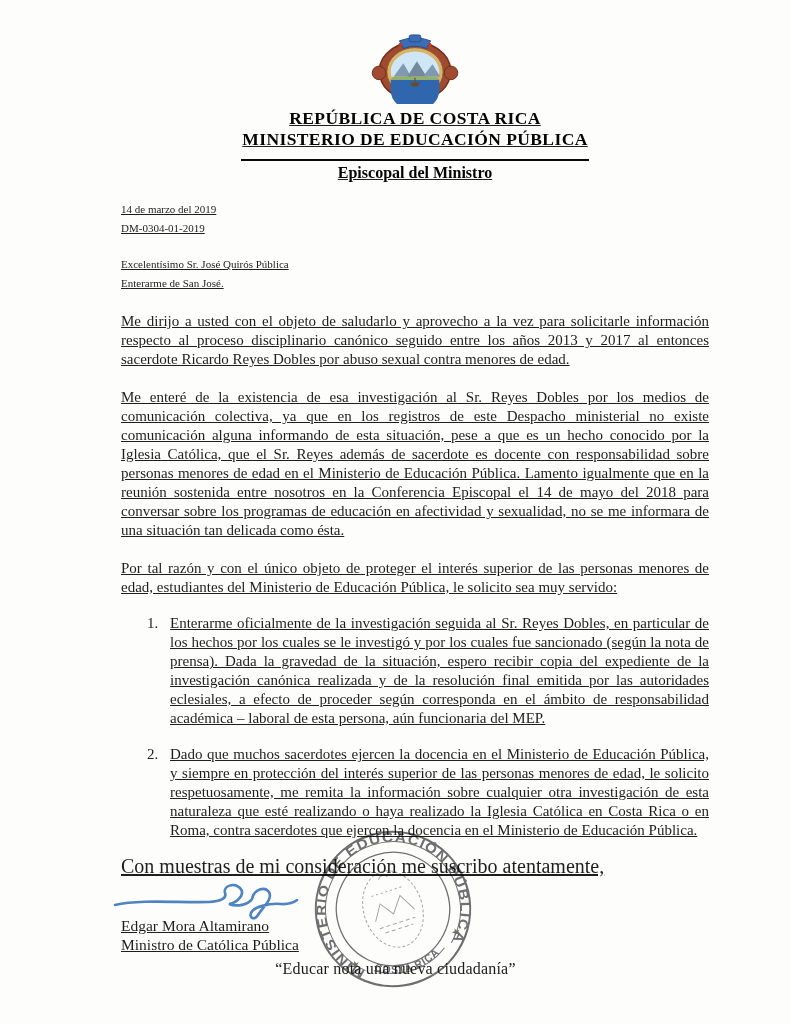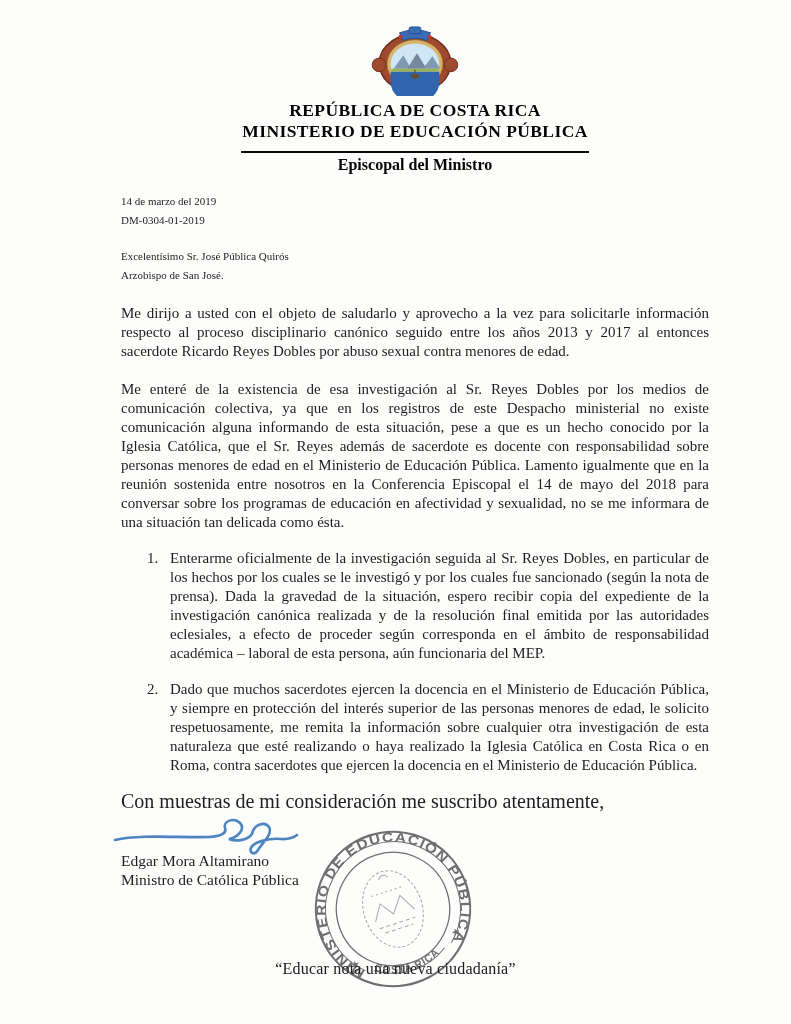--- a/index.html
+++ b/index.html
@@ -1,21 +1,21 @@
 <!DOCTYPE html>
 <html><head>
 <meta charset="utf-8">
 <style>
   html,body{margin:0;padding:0;background:#e8e8e8;}
   .page{
     position:relative;width:791px;height:1024px;margin:0 auto;
     background:#fdfdfc;overflow:hidden;
     font-family:"Liberation Serif", serif;color:#1e1e1e;
   }
-  .content{position:absolute;left:121px;top:0;width:588px;}
+  .content{position:absolute;left:121px;top:8px;width:588px;text-decoration:underline;}
   .center{text-align:center;}
   .crest{display:block;margin:26px auto 4px;}
   .h-line{font-weight:bold;font-size:17.5px;line-height:21px;letter-spacing:.4px;color:#050505;}
   .rule{width:348px;border:none;border-top:2.5px solid #0a0a0a;margin:9px auto 2px;}
   .office{font-weight:bold;font-size:16px;line-height:20px;margin-top:2px;color:#050505;}
   .block{margin-top:17px;}
   .line{font-size:11px;line-height:19px;}
   p.body{font-size:15px;line-height:19px;text-align:justify;margin:19px 0 0 0;}
   .list{margin-top:17px;}
   .li{position:relative;margin-left:26px;padding-left:23px;font-size:15px;line-height:19px;text-align:justify;}
@@ -60,26 +60,27 @@
       <hr class="rule">
       <div class="office">Episcopal del Ministro</div>
     </div>
 
     <div class="block">
       <div class="line">14 de marzo del 2019</div>
       <div class="line">DM-0304-01-2019</div>
     </div>
 
     <div class="block">
-      <div class="line">Excelentísimo Sr. José Pública Quirós</div>
-      <div class="line">Arzobispo de San José.</div>
+      <div class="line">Excelentísimo Sr. José Quirós Pública</div>
+      <div class="line">Enterarme de San José.</div>
     </div>
 
     <p class="body">Me dirijo a usted con el objeto de saludarlo y aprovecho a la vez para solicitarle información respecto al proceso disciplinario canónico seguido entre los años 2013 y 2017 al entonces sacerdote Ricardo Reyes Dobles por abuso sexual contra menores de edad.</p>
     <p class="body">Me enteré de la existencia de esa investigación al Sr. Reyes Dobles por los medios de comunicación colectiva, ya que en los registros de este Despacho ministerial no existe comunicación alguna informando de esta situación, pese a que es un hecho conocido por la Iglesia Católica, que el Sr. Reyes además de sacerdote es docente con responsabilidad sobre personas menores de edad en el Ministerio de Educación Pública. Lamento igualmente que en la reunión sostenida entre nosotros en la Conferencia Episcopal el 14 de mayo del 2018 para conversar sobre los programas de educación en afectividad y sexualidad, no se me informara de una situación tan delicada como ésta.</p>
+    <p class="body">Por tal razón y con el único objeto de proteger el interés superior de las personas menores de edad, estudiantes del Ministerio de Educación Pública, le solicito sea muy servido:</p>
 
     <div class="list">
       <div class="li">
         <span class="num">1.</span>
         <span>Enterarme oficialmente de la investigación seguida al Sr. Reyes Dobles, en particular de los hechos por los cuales se le investigó y por los cuales fue sancionado (según la nota de prensa). Dada la gravedad de la situación, espero recibir copia del expediente de la investigación canónica realizada y de la resolución final emitida por las autoridades eclesiales, a efecto de proceder según corresponda en el ámbito de responsabilidad académica – laboral de esta persona, aún funcionaria del MEP.</span>
       </div>
       <div class="li">
         <span class="num">2.</span>
         <span>Dado que muchos sacerdotes ejercen la docencia en el Ministerio de Educación Pública, y siempre en protección del interés superior de las personas menores de edad, le solicito respetuosamente, me remita la información sobre cualquier otra investigación de esta naturaleza que esté realizando o haya realizado la Iglesia Católica en Costa Rica o en Roma, contra sacerdotes que ejercen la docencia en el Ministerio de Educación Pública.</span>
       </div>

